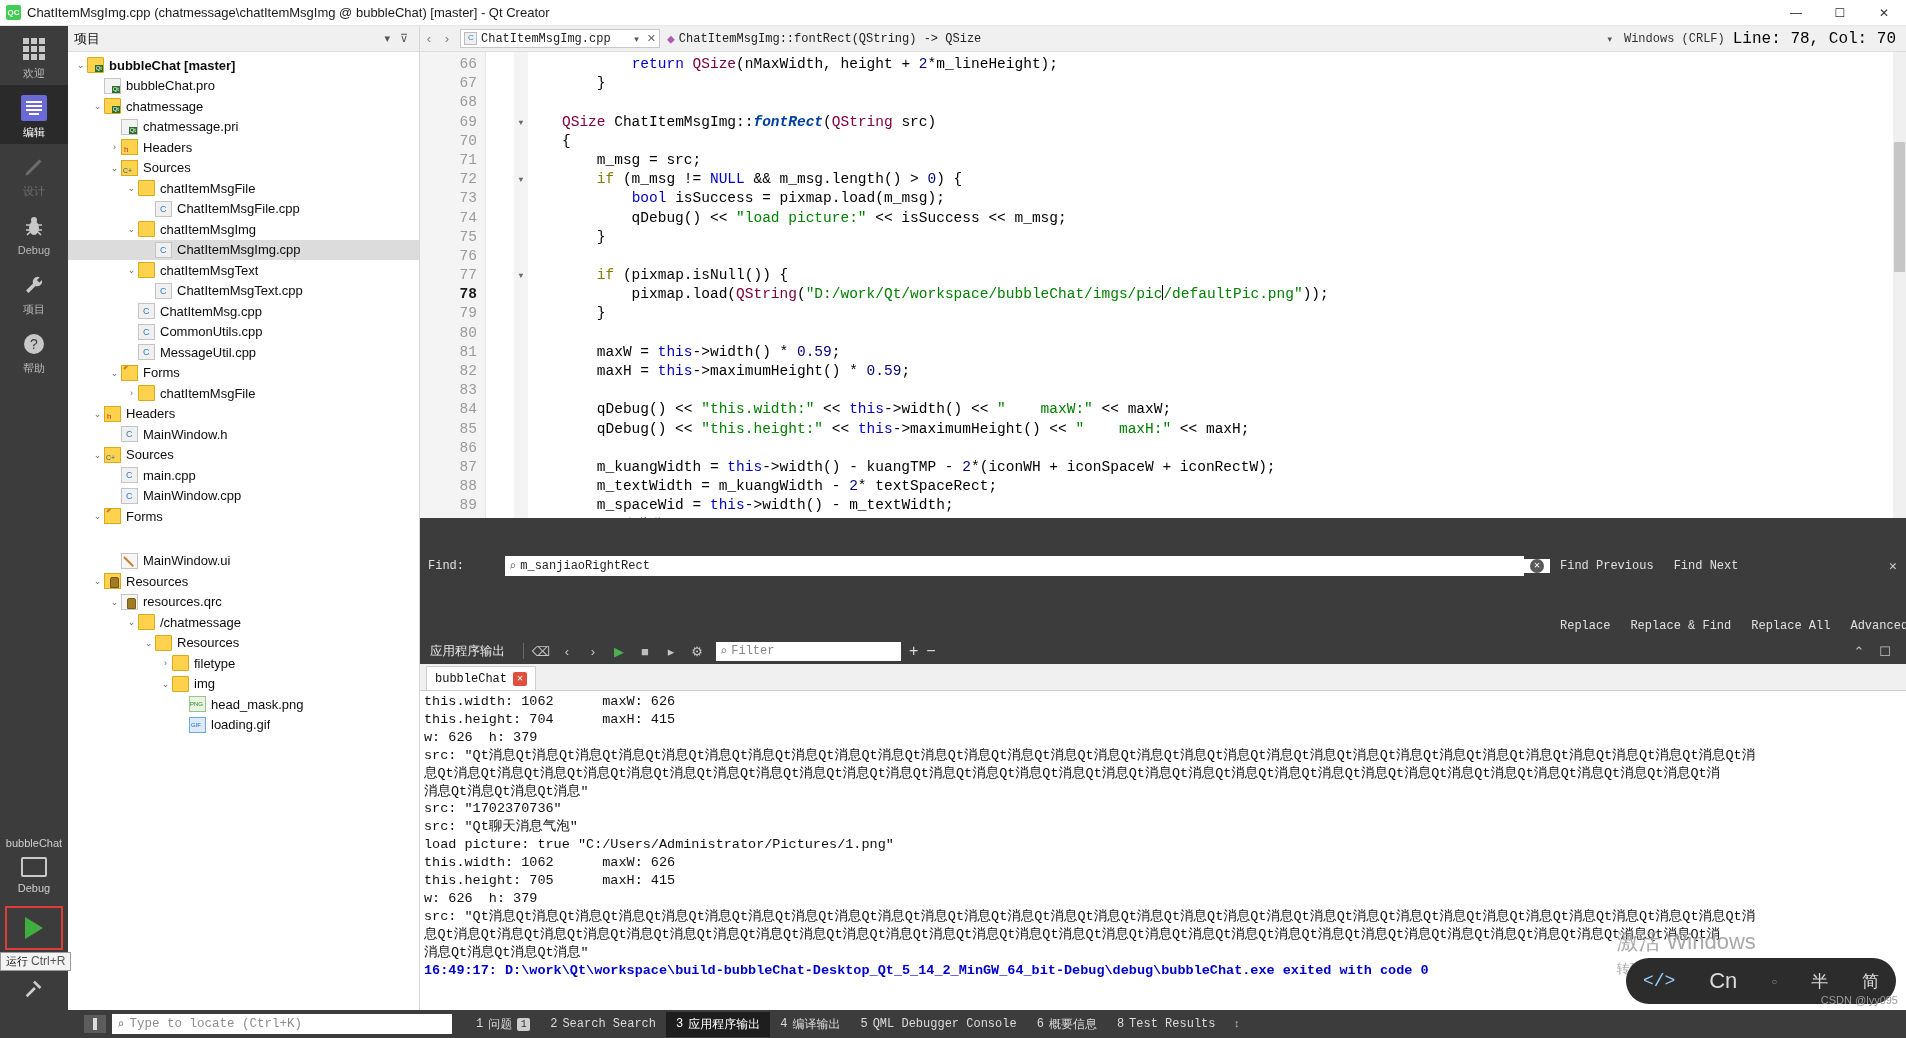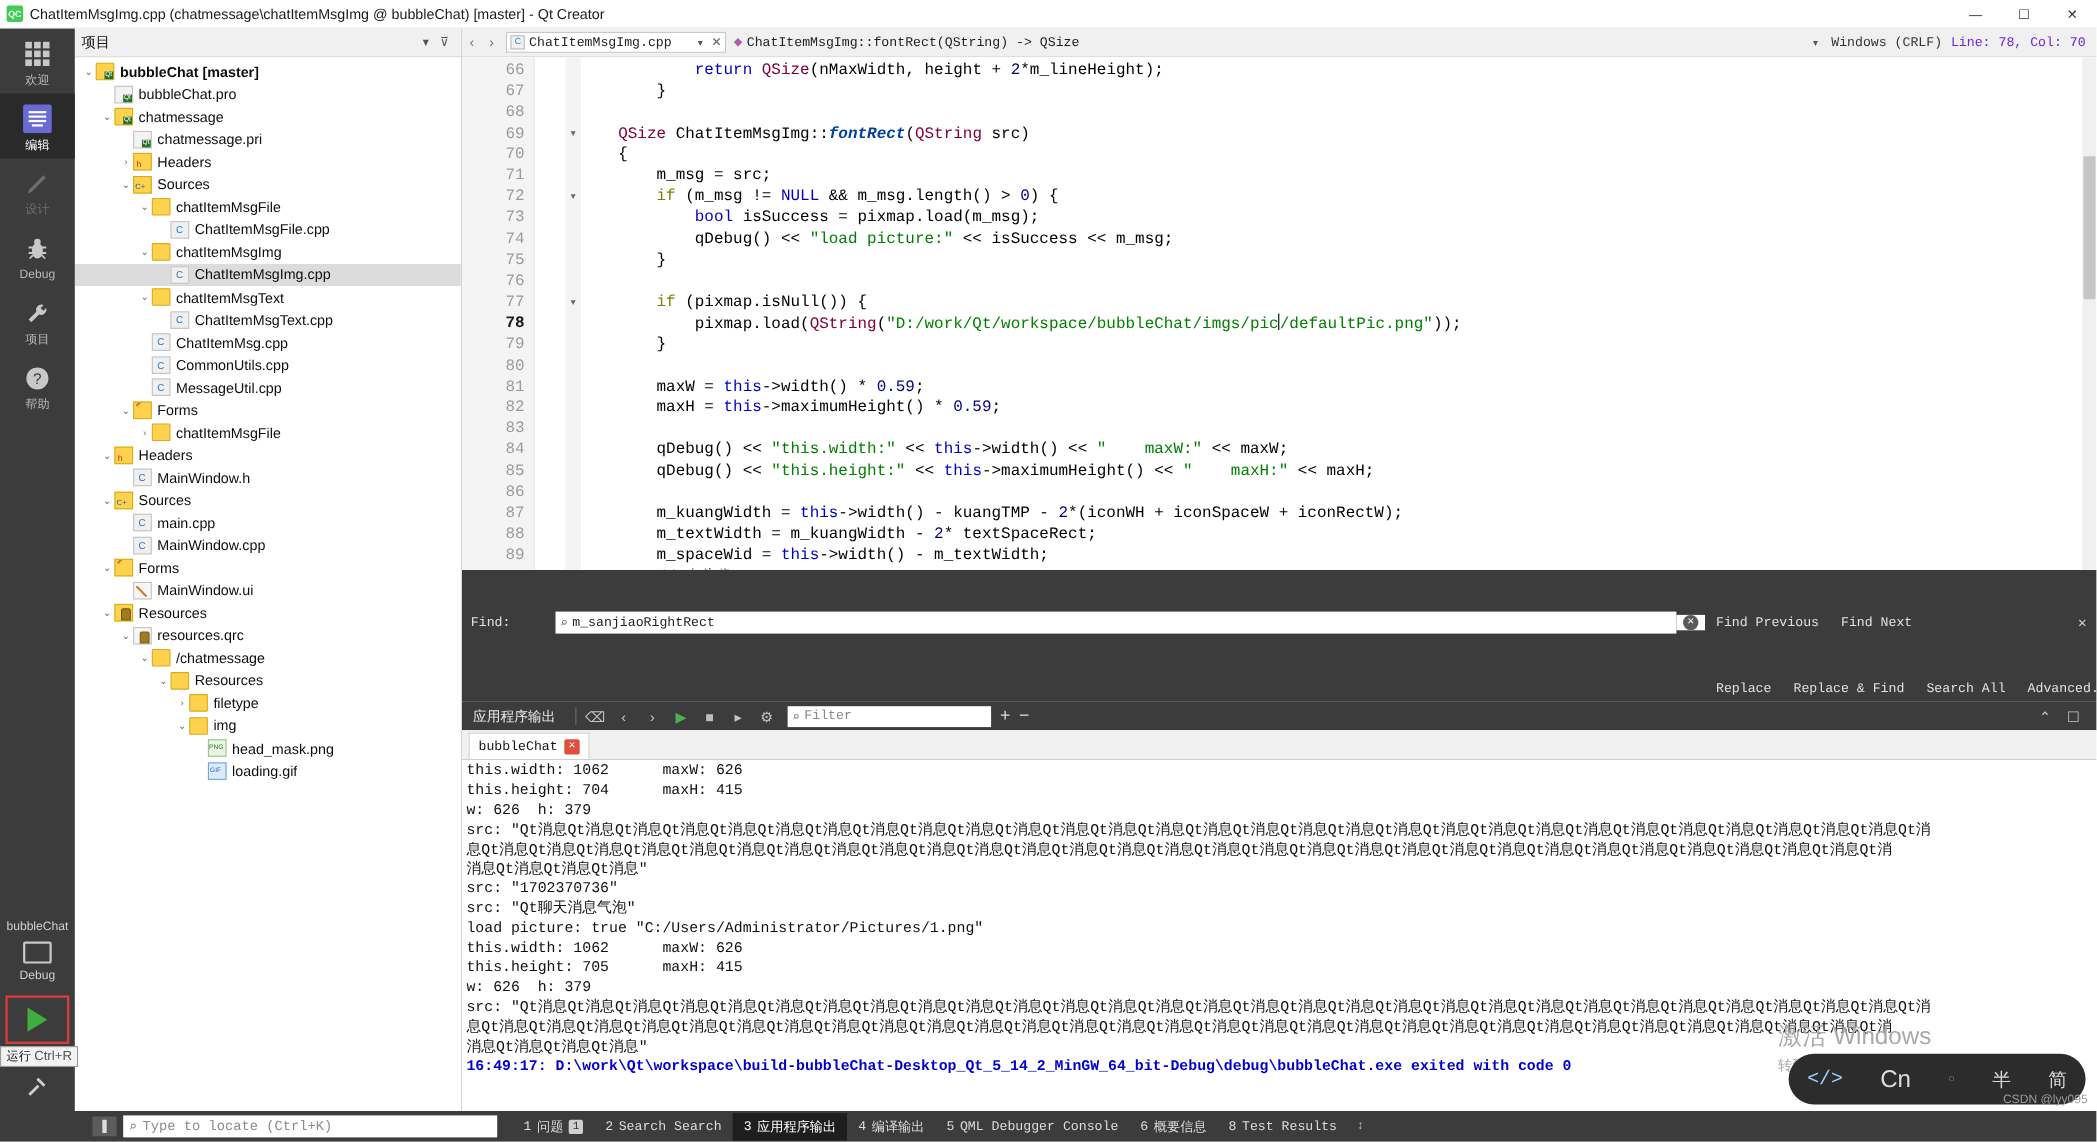--- a/index.html
+++ b/index.html
@@ -156,21 +156,21 @@
   .filecombo .cpp-ic::after { content: "C"; position: absolute; left: 3px; top: 0; font-size: 8px; color: #2d7ec4; }
   .filecombo .nm { flex: 1; overflow: hidden; white-space: nowrap; font-family: "Liberation Mono", monospace; }
   .filecombo .xbtn { color: #666; font-size: 11px; padding-left: 4px; }
   .symcombo {
     display: flex; align-items: center; background: #f0f0f0; height: 19px; flex: 1 1 auto;
     padding: 0 3px; font-size: 12px; font-family: "Liberation Mono", monospace; min-width: 0; overflow: hidden;
   }
   .symcombo .dot { color: #b05ab0; margin-right: 4px; font-size: 13px; }
   .caret { font-size: 9px; color: #555; padding: 0 4px; }
   .crlf { color: #333; font-size: 12px; padding: 0 8px; font-family: "Liberation Mono", monospace; white-space: nowrap;}
-  .lineinfo { color: #6d28d9; font-size: 12px; padding-right: 10px; font-family: "Liberation Mono", monospace; white-space: nowrap; }
+  .lineinfo { color: #000000; font-size: 16px; padding-right: 10px; font-family: "Liberation Mono", monospace; white-space: nowrap; }
 
   .editor {
     flex: 1 1 auto; display: flex; background: #ffffff; overflow: hidden; position: relative; min-height: 0;
     font-family: "Liberation Mono", monospace; font-size: 14.5px; line-height: 19.2px; gap: 28px;
   }
   .gutter {
     width: 66px; flex: 0 0 66px; background: #f4f4f4; color: #9a9a9a; text-align: right;
     padding: 3px 8px 0 0; border-right: 1px solid #e6e6e6; user-select: none;
   }
   .gutter .g { height: 19.2px; position: relative; }
@@ -511,21 +511,21 @@
           <div class="node" style="padding-left: 40px;">
             <span class="arrow"></span>
             <span class="ico ico-cppfile"></span>
             <span class="nm">MainWindow.cpp</span>
           </div>
           <div class="node" style="padding-left: 23px;">
             <span class="arrow">⌄</span>
             <span class="ico ico-form"></span>
             <span class="nm">Forms</span>
           </div>
-          <div class="node" style="padding-left: 40px;">
+          <div class="node" style="padding-left: 40px; margin-top: 24px;">
             <span class="arrow"></span>
             <span class="ico ico-ui"></span>
             <span class="nm">MainWindow.ui</span>
           </div>
           <div class="node" style="padding-left: 23px;">
             <span class="arrow">⌄</span>
             <span class="ico ico-res"></span>
             <span class="nm">Resources</span>
           </div>
           <div class="node" style="padding-left: 40px;">
@@ -668,21 +668,21 @@
           <div class="find-row">
             <div class="find-actions">
               <span>Find Previous</span>
               <span>Find Next</span>
             </div>
           </div>
           <div class="find-row">
             <div class="find-actions">
               <span>Replace</span>
               <span>Replace &amp; Find</span>
-              <span>Search All</span>
+              <span>Replace All</span>
               <span>Advanced...</span>
             </div>
           </div>
         </div>
         <div style="flex:0 0 26px">
           <div class="find-row">
               <div class="find-close">✕</div>
             </div>
           <div class="find-row"></div>
         </div>

